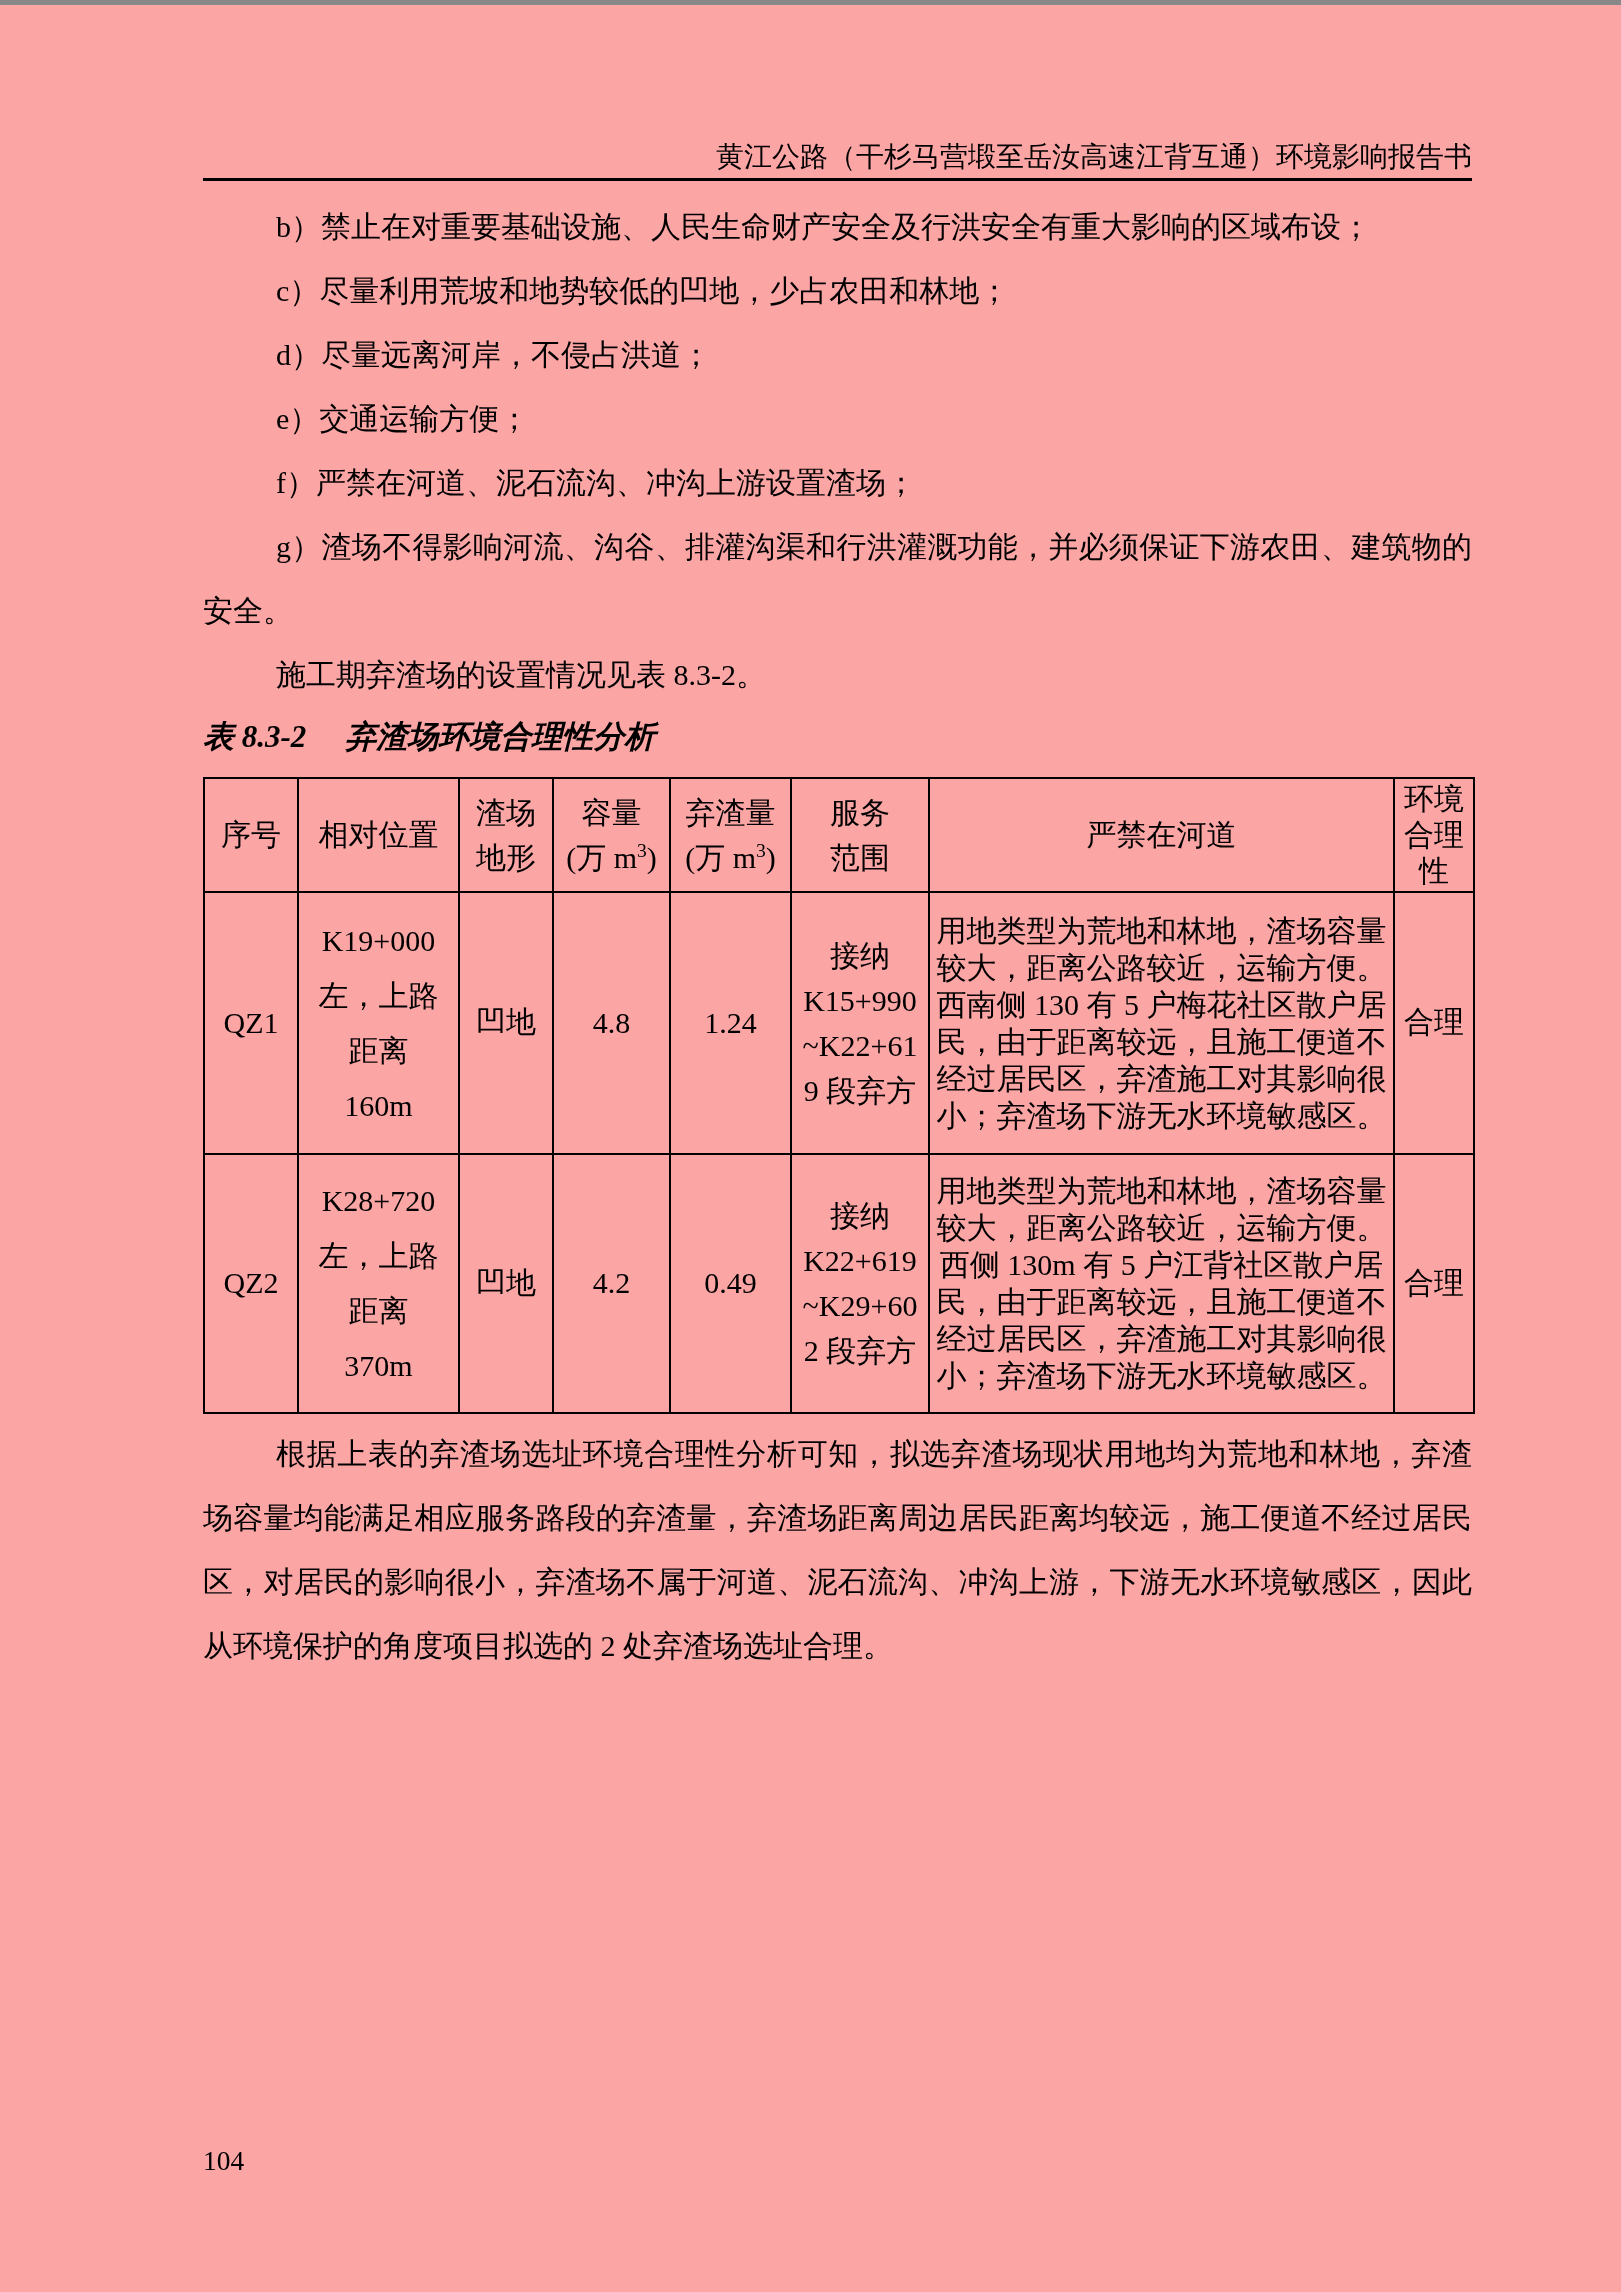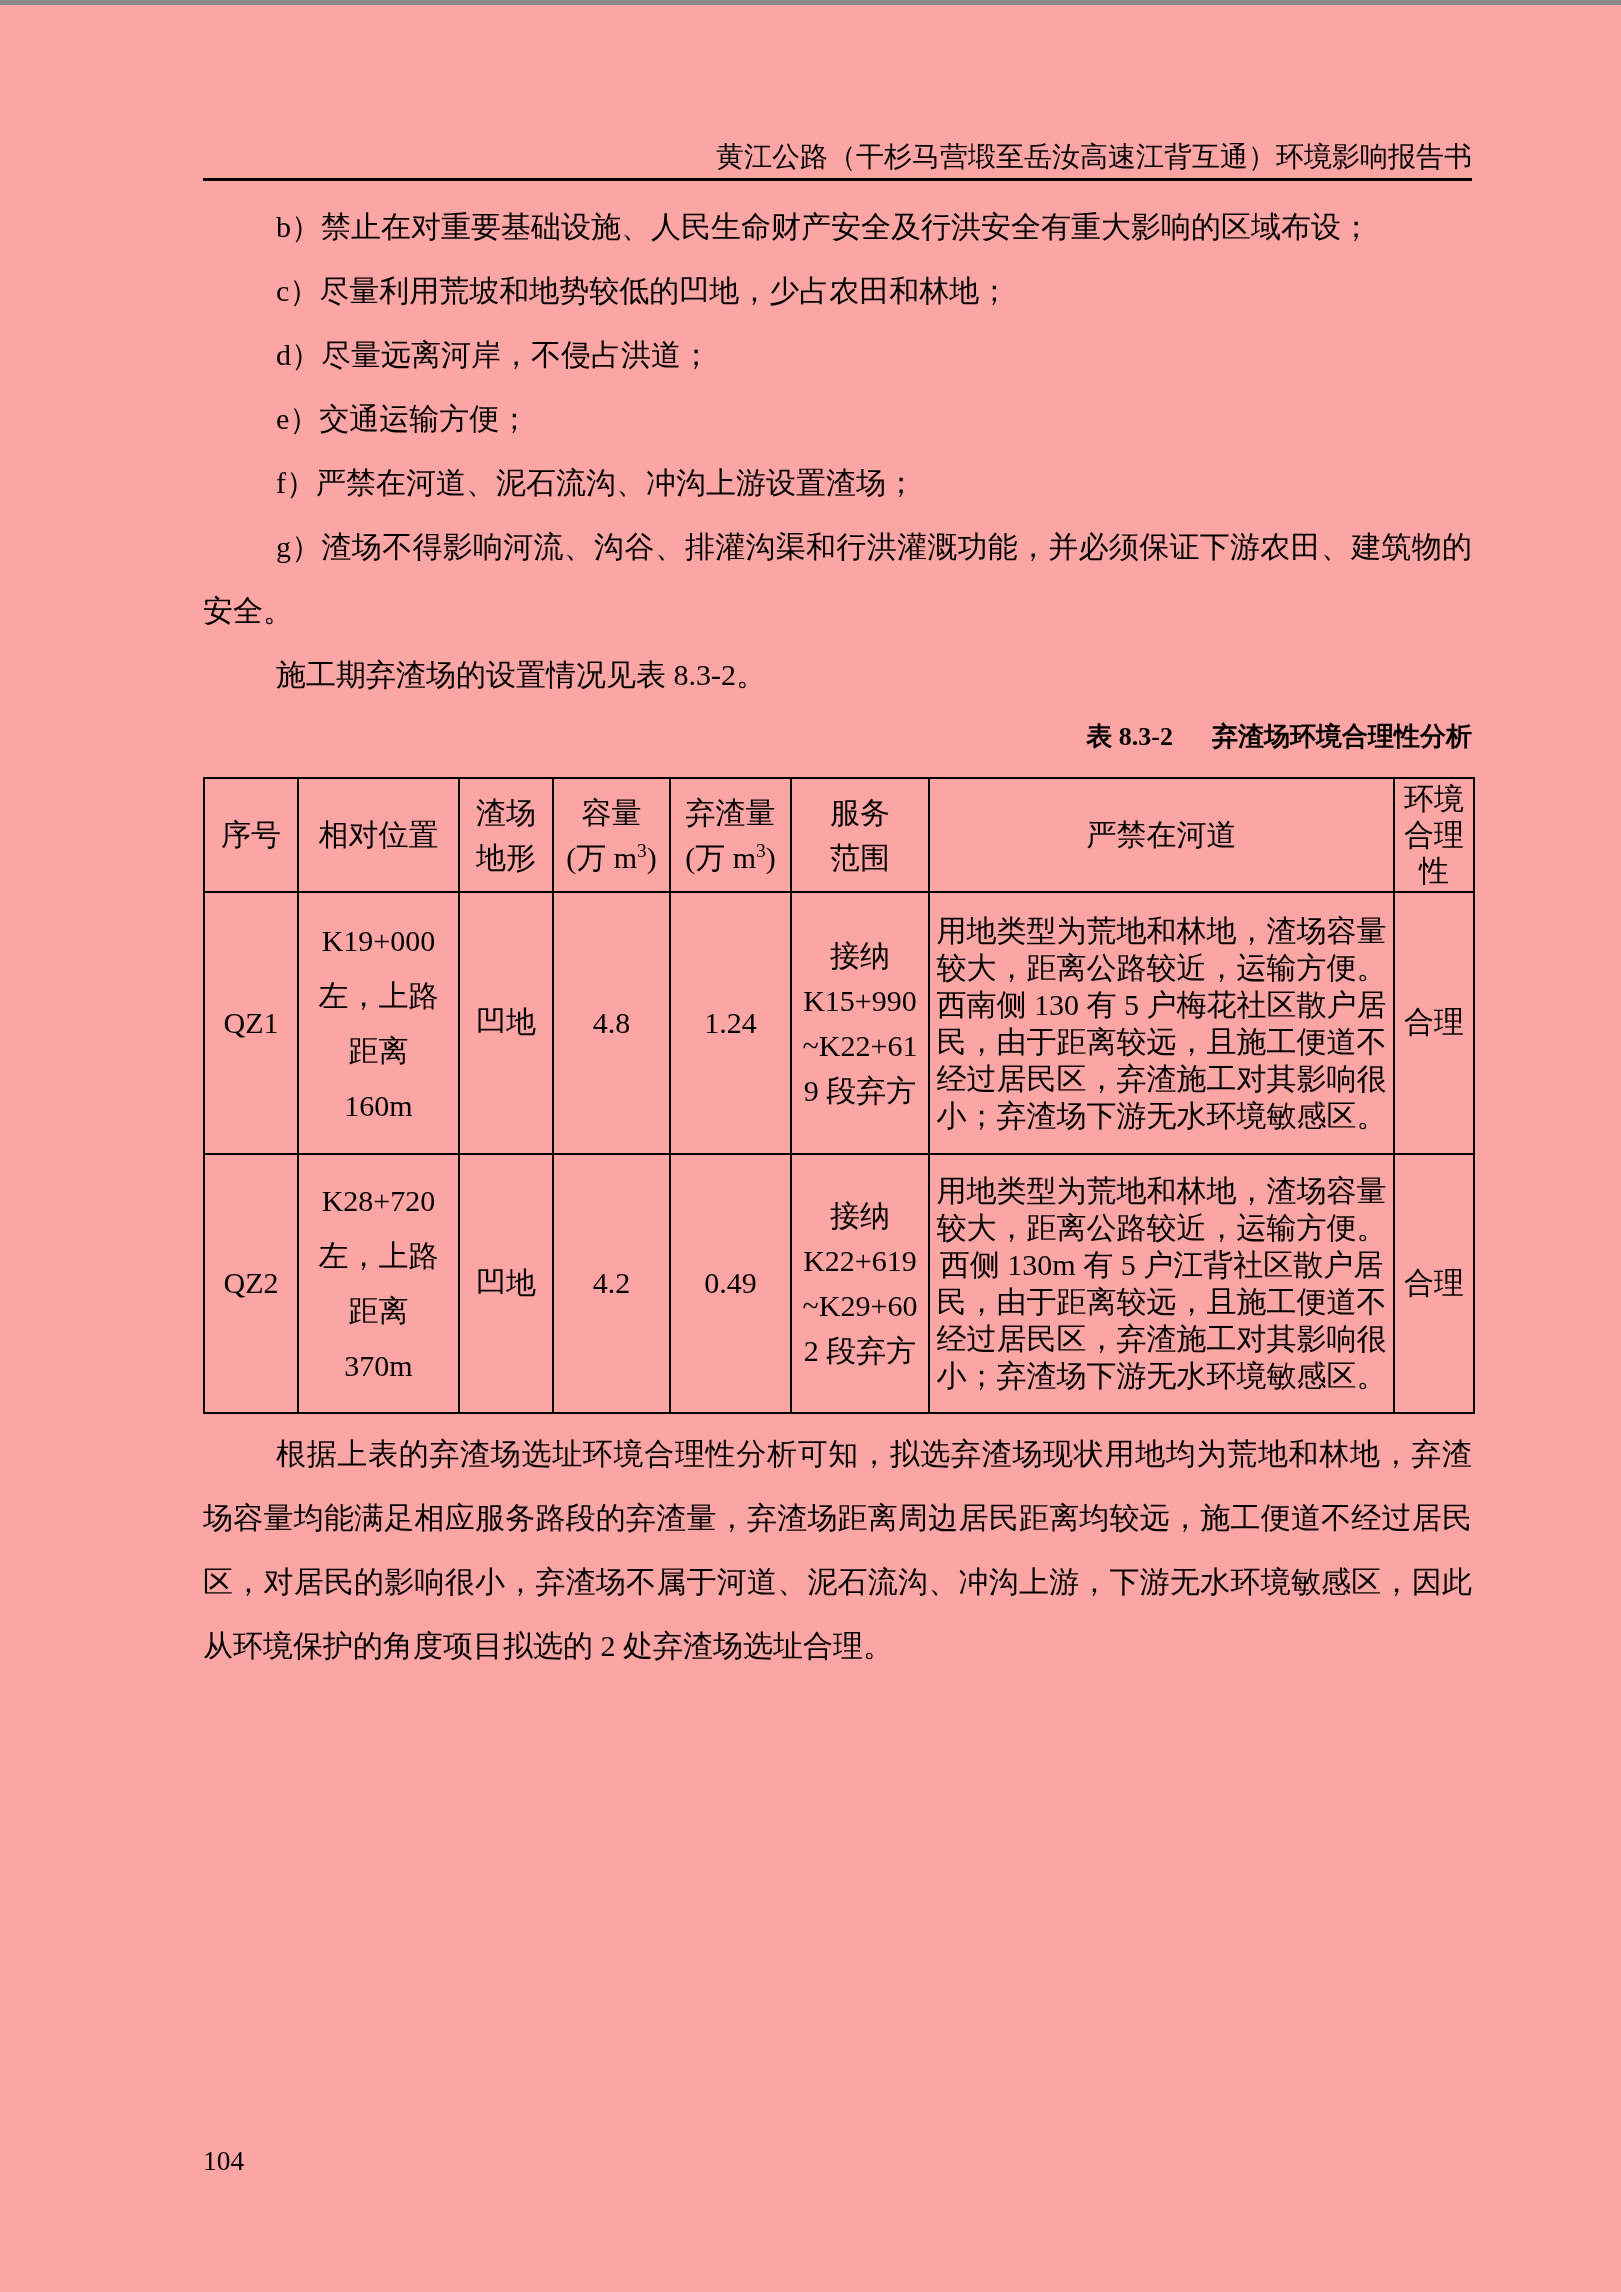--- a/index.html
+++ b/index.html
@@ -19,21 +19,21 @@
     text-align:right;
     font-size:28px;
     line-height:33px;
     padding-bottom:4.9px;
     border-bottom:3.9px solid #000;
   }
 
   .intro { margin-top:13.7px; font-size:30px; line-height:64px; text-align:justify; }
   .intro p { margin:0; text-indent:73px; }
 
-  .caption { margin-top:11.8px; text-align:right; font-weight:bold; font-size:26px; line-height:37px; }
+  .caption { margin-top:11.8px; text-align:left; font-weight:bold; font-size:31px; line-height:37px;font-style:italic; }
   .caption .cap-label { margin-right:39px; }
 
   table.spoil-table {
     border-collapse:collapse;
     table-layout:fixed;
     width:100%;
     margin-top:21.6px;
   }
   .spoil-table th, .spoil-table td {
     border:2.9px solid #000;

